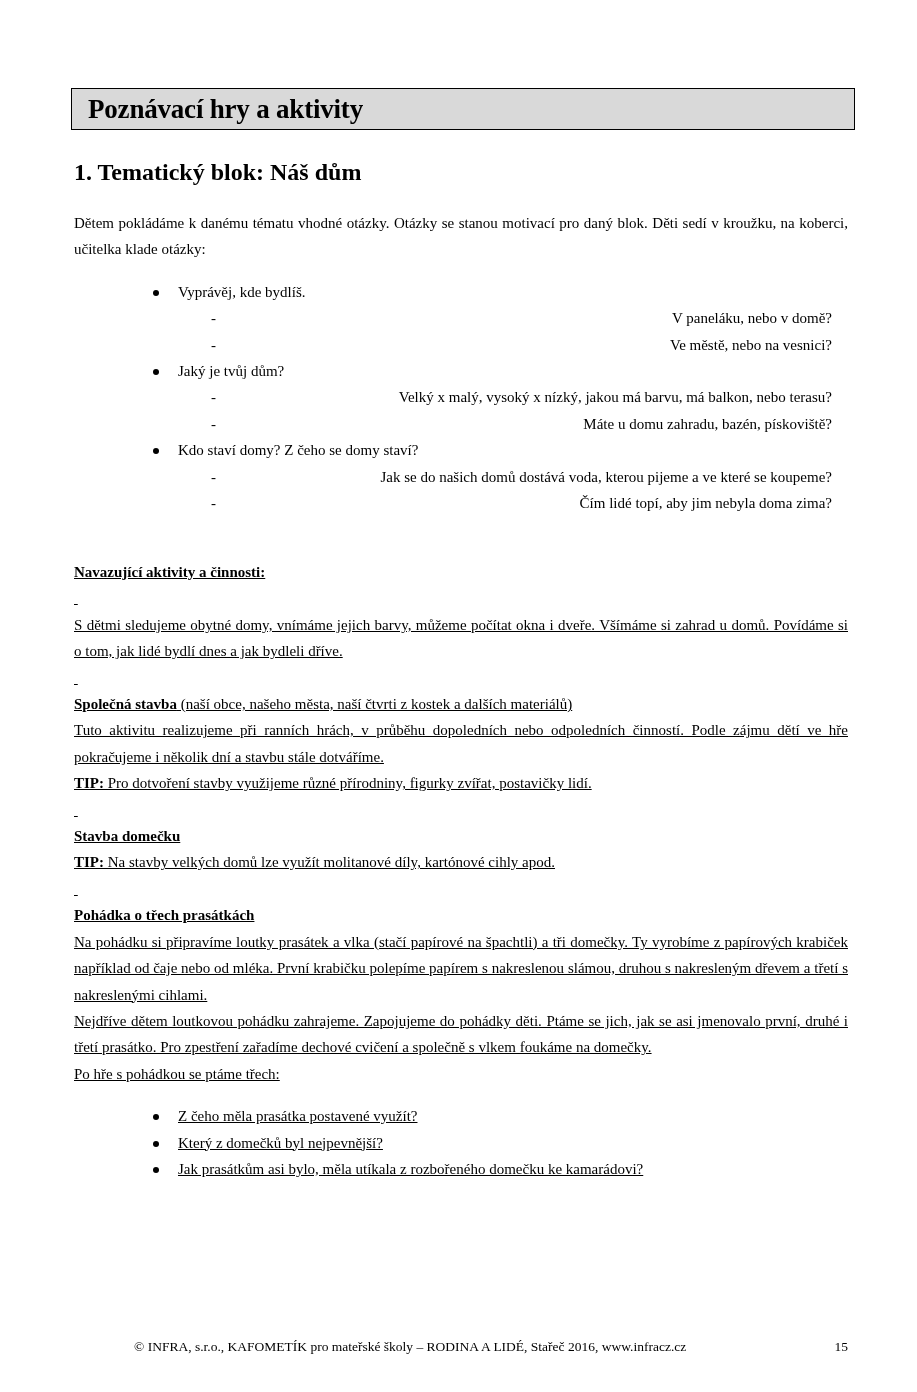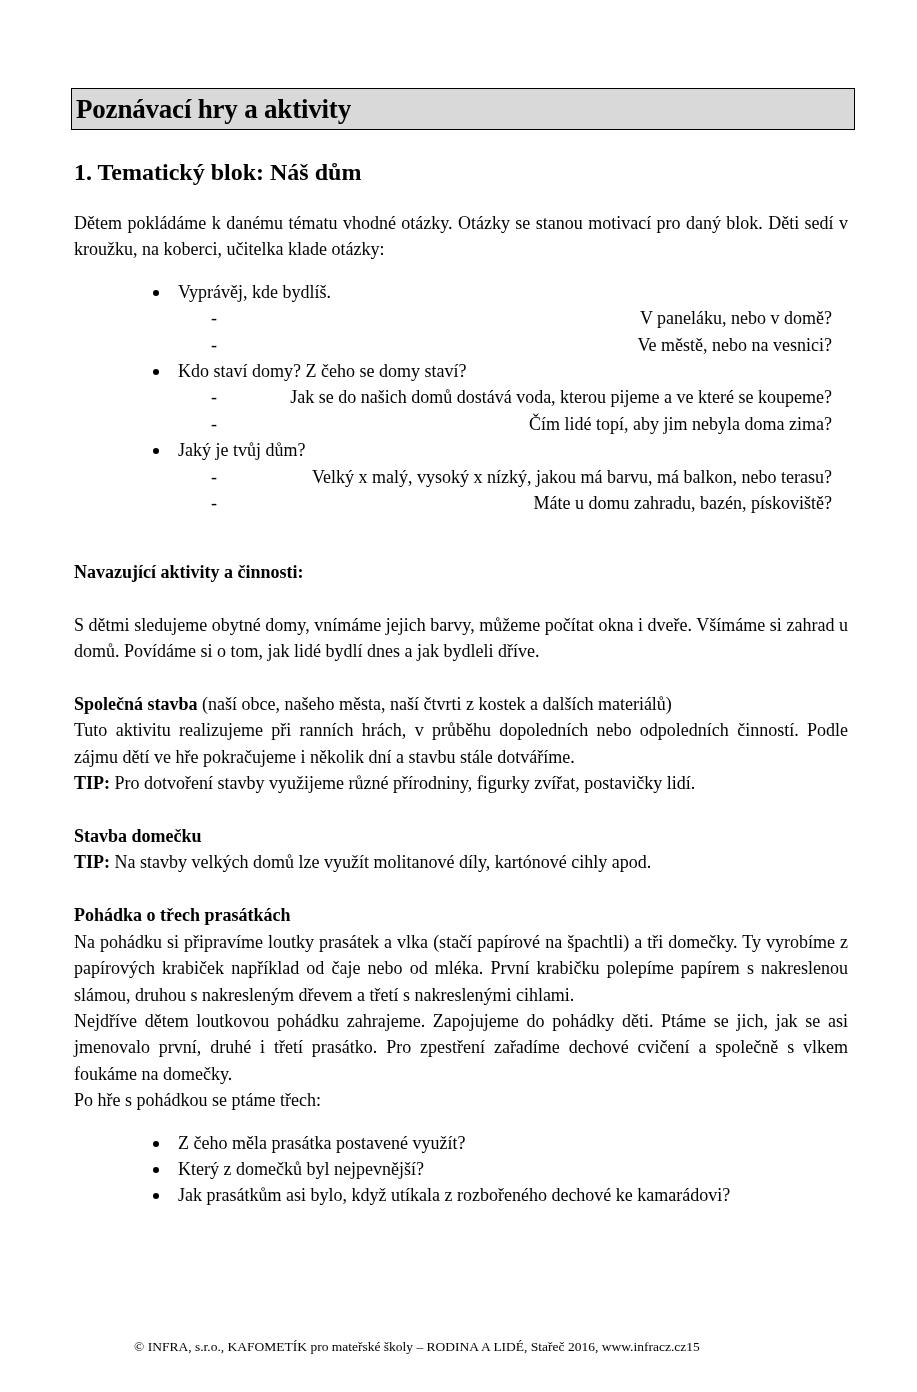--- a/index.html
+++ b/index.html
@@ -5,78 +5,78 @@
   html, body { margin: 0; padding: 0; background: #ffffff; }
   body {
     width: 917px; height: 1392px; position: relative; overflow: hidden;
     font-family: "Liberation Serif", serif; color: #000;
   }
   .title-box {
     position: absolute; left: 71px; top: 88px; width: 784px; height: 42px;
     background: #d9d9d9; border: 1.5px solid #000; box-sizing: border-box;
   }
   .title-box h1 {
-    margin: 0; padding-left: 4px; font-size: 27px; font-weight: bold; line-height: 40px;
+    margin: 0; padding-left: 16px; font-size: 27px; font-weight: bold; line-height: 40px;
     letter-spacing: -0.2px;
   }
   .h2 {
     position: absolute; left: 74px; top: 159px; font-size: 24px; font-weight: bold; margin: 0;
   }
-  .body { position: absolute; left: 74px; width: 774px; font-size: 18px; line-height: 26.4px; }
+  .body { position: absolute; left: 74px; width: 774px; font-size: 15px; line-height: 26.4px; }
   p { margin: 0; }
   .just { text-align: justify; text-align-last: left; }
   ul.bul { list-style: none; margin: 16px; padding: 0; }
   ul.bul > li { position: relative; padding-left: 88px; }
   ul.bul > li::before {
     content: ""; position: absolute; left: 63px; top: 11px; width: 6px; height: 6px;
     background: #000; border-radius: 50%;
   }
   ul.dash { list-style: none; margin: 0; padding: 0; }
   ul.dash > li { position: relative; padding-left: 148px; margin-left: -88px; text-align: right; }
   ul.dash > li::before { content: "-"; position: absolute; left: 121px; }
   .bold { font-weight: bold; }
   .footer {
     position: absolute; left: 134px; top: 1339px; width: 714px; font-size: 13.5px;
-    display: flex; 
+    display: flex; justify-content: space-between;
   }
 </style>
 </head>
 <body>
 
 <div class="title-box">
   <h1>Poznávací hry a aktivity</h1>
 </div>
 
 <h2 class="h2">1. Tematický blok: Náš dům</h2>
 
 <div class="body" style="top:210px;">
   <p class="just">Dětem pokládáme k danému tématu vhodné otázky. Otázky se stanou motivací pro daný blok. Děti sedí v kroužku, na koberci, učitelka klade otázky:</p>
   <ul class="bul">
     <li><span>Vyprávěj, kde bydlíš.</span>
       <ul class="dash">
         <li>V paneláku, nebo v domě?</li>
         <li>Ve městě, nebo na vesnici?</li>
       </ul>
     </li>
+    <li><span>Jaký je tvůj dům?</span>
+      <ul class="dash">
+        <li>Velký x malý, vysoký x nízký, jakou má barvu, má balkon, nebo terasu?</li>
+        <li>Máte u domu zahradu, bazén, pískoviště?</li>
+      </ul>
+    </li>
     <li><span>Kdo staví domy? Z čeho se domy staví?</span>
       <ul class="dash">
         <li>Jak se do našich domů dostává voda, kterou pijeme a ve které se koupeme?</li>
         <li>Čím lidé topí, aby jim nebyla doma zima?</li>
       </ul>
     </li>
-    <li><span>Jaký je tvůj dům?</span>
-      <ul class="dash">
-        <li>Velký x malý, vysoký x nízký, jakou má barvu, má balkon, nebo terasu?</li>
-        <li>Máte u domu zahradu, bazén, pískoviště?</li>
-      </ul>
-    </li>
   </ul>
 </div>
 
-<div class="body" style="top:559px;">
+<div class="body" style="top:559px;text-decoration:underline;">
   <p class="bold">Navazující aktivity a činnosti:</p>
   <p>&nbsp;</p>
 
   <p class="just">S dětmi sledujeme obytné domy, vnímáme jejich barvy, můžeme počítat okna i dveře. Všímáme si zahrad u domů. Povídáme si o tom, jak lidé bydlí dnes a jak bydleli dříve.</p>
   <p>&nbsp;</p>
 
   <p><span class="bold">Společná stavba</span><span> (naší obce, našeho města, naší čtvrti z kostek a dalších materiálů)</span></p>
   <p class="just">Tuto aktivitu realizujeme při ranních hrách, v průběhu dopoledních nebo odpoledních činností. Podle zájmu dětí ve hře pokračujeme i několik dní a stavbu stále dotváříme.</p>
   <p><span class="bold">TIP:</span><span> Pro dotvoření stavby využijeme různé přírodniny, figurky zvířat, postavičky lidí.</span></p>
   <p>&nbsp;</p>
@@ -85,20 +85,20 @@
   <p><span class="bold">TIP:</span><span> Na stavby velkých domů lze využít molitanové díly, kartónové cihly apod.</span></p>
   <p>&nbsp;</p>
 
   <p class="bold">Pohádka o třech prasátkách</p>
   <p class="just">Na pohádku si připravíme loutky prasátek a vlka (stačí papírové na špachtli) a tři domečky. Ty vyrobíme z papírových krabiček například od čaje nebo od mléka. První krabičku polepíme papírem s nakreslenou slámou, druhou s nakresleným dřevem a třetí s nakreslenými cihlami.</p>
   <p class="just">Nejdříve dětem loutkovou pohádku zahrajeme. Zapojujeme do pohádky děti. Ptáme se jich, jak se asi jmenovalo první, druhé i třetí prasátko. Pro zpestření zařadíme dechové cvičení a společně s vlkem foukáme na domečky.</p>
   <p>Po hře s pohádkou se ptáme třech:</p>
   <ul class="bul">
     <li>Z čeho měla prasátka postavené využít?</li>
     <li>Který z domečků byl nejpevnější?</li>
-    <li>Jak prasátkům asi bylo, když utíkala z rozbořeného dechové ke kamarádovi?</li>
+    <li>Jak prasátkům asi bylo, měla utíkala z rozbořeného domečku ke kamarádovi?</li>
   </ul>
 </div>
 
 <div class="footer">
   <span>© INFRA, s.r.o., KAFOMETÍK pro mateřské školy – RODINA A LIDÉ, Stařeč 2016, www.infracz.cz</span>
   <span>15</span>
 </div>
 
 </body></html>

